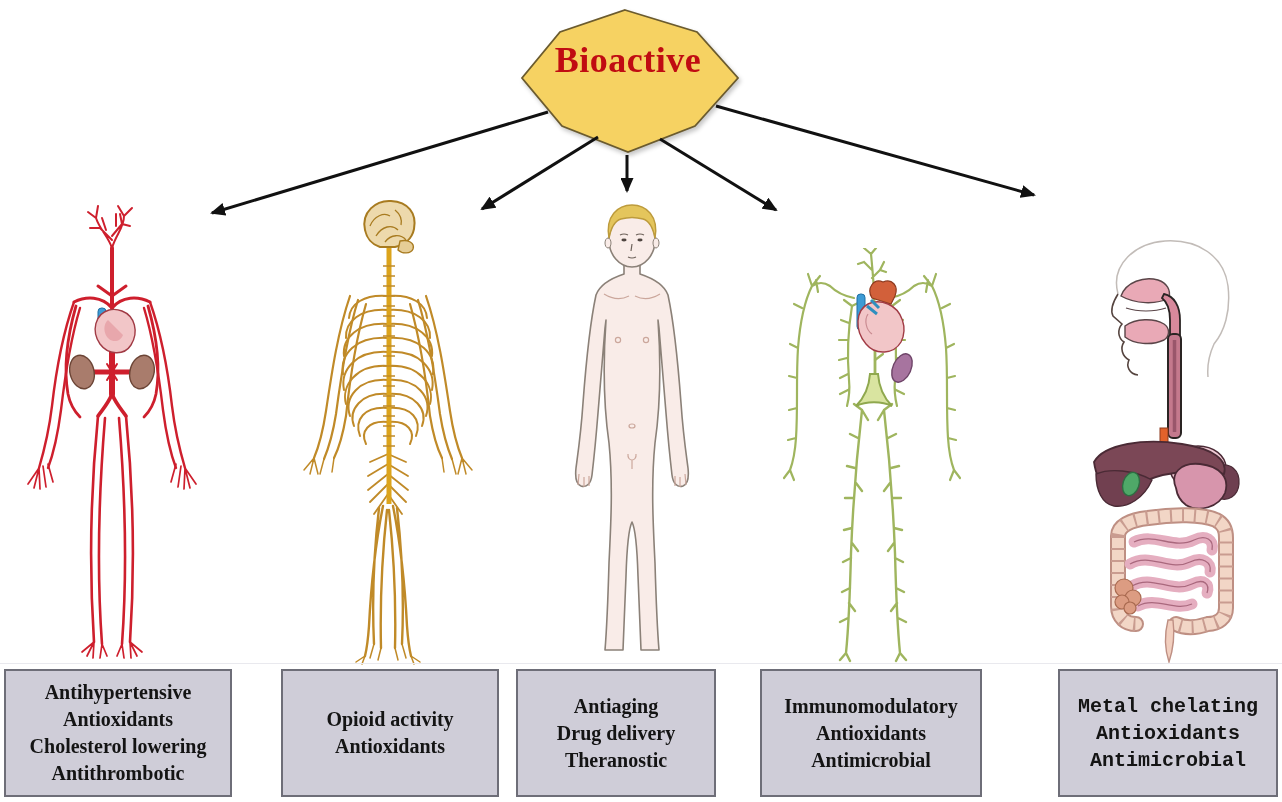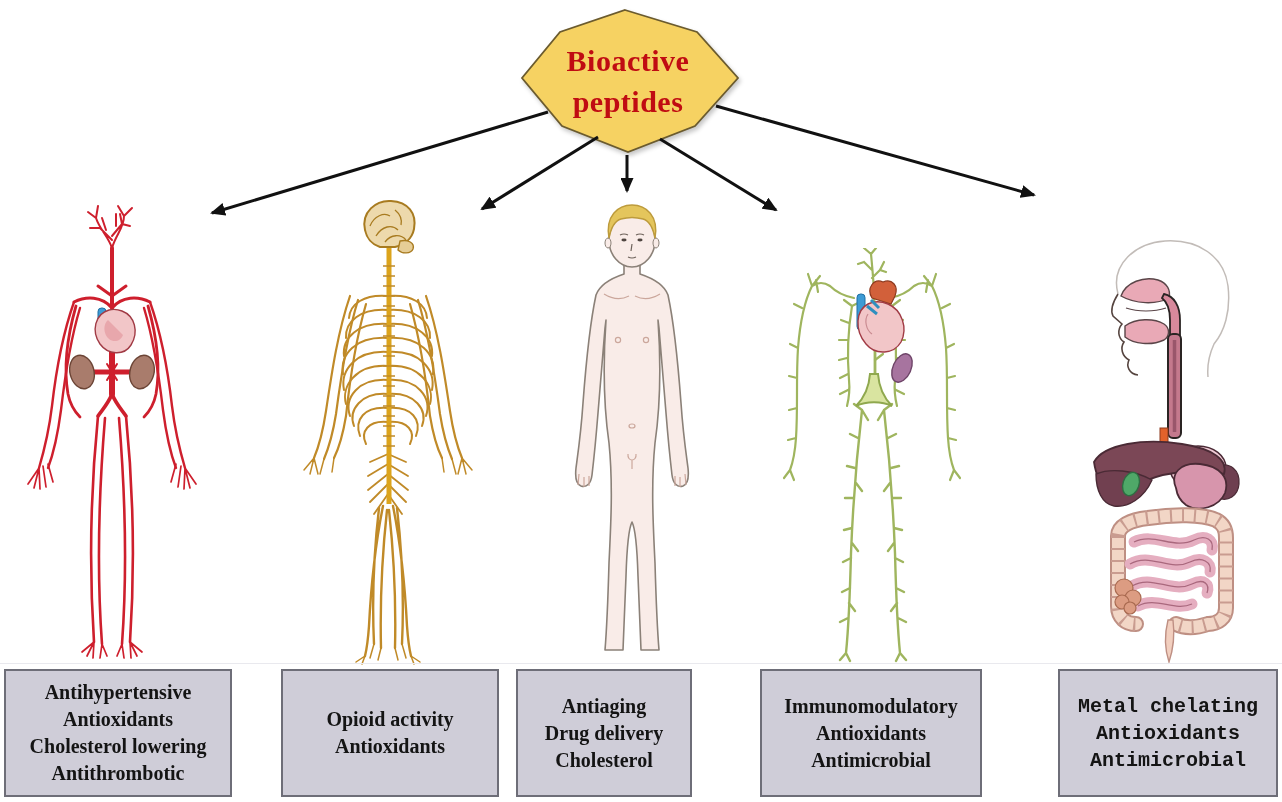--- a/index.html
+++ b/index.html
@@ -4,21 +4,21 @@
 <style>
   html,body{margin:0;padding:0;background:#ffffff;}
   .canvas{
     position:relative;width:1282px;height:802px;background:#ffffff;overflow:hidden;
     font-family:"Liberation Serif","DejaVu Serif",serif;
   }
   
   .node-svg{position:absolute;left:512px;top:4px;filter:drop-shadow(2px 3px 2px rgba(0,0,0,0.22));}
   .node-text{
     position:absolute;left:512px;top:40px;width:232px;text-align:center;
-    font-size:30px;font-weight:700;color:#C00C12;line-height:41px;letter-spacing:0.5px;
+    font-size:36px;font-weight:700;color:#C00C12;line-height:41px;letter-spacing:0.5px;
   }
   
   .arrows{position:absolute;left:0;top:0;}
   
   .label-box{
     position:absolute;top:669px;height:128px;box-sizing:border-box;
     background:#CFCDD8;border:2px solid #6E6E78;
     display:flex;flex-direction:column;justify-content:center;align-items:center;
     text-align:center;color:#141414;font-weight:700;font-size:20px;line-height:27px;
   }
@@ -34,21 +34,20 @@
 </head>
 <body>
 
 <div class="canvas">
 
   <svg class="node-svg" width="232" height="154" viewBox="0 0 232 154">
     <polygon points="113,6 185,28 226,74 183,122 116,148 50,122 10,74 48,28" fill="#F6D262" stroke="#6B5B2E" stroke-width="1.8"></polygon>
   </svg>
   <div class="node-text">
     <div>Bioactive</div>
-    <div>peptides</div>
   </div>
 
   <svg class="arrows" width="1282" height="235" viewBox="0 0 1282 235">
     <defs>
       <marker id="ah" markerUnits="userSpaceOnUse" markerWidth="15" markerHeight="13" refX="13" refY="6.5" orient="auto">
         <path d="M0,0 L15,6.5 L0,13 Z" fill="#111111"></path>
       </marker>
     </defs>
     <line x1="548" y1="112" x2="212" y2="213" stroke="#111111" stroke-width="3" marker-end="url(#ah)"></line>
     <line x1="598" y1="137" x2="482" y2="209" stroke="#111111" stroke-width="3" marker-end="url(#ah)"></line>
@@ -205,24 +204,24 @@
   <div class="label-box" style="left:4px;width:228px;">
     <div>Antihypertensive</div>
     <div>Antioxidants</div>
     <div>Cholesterol lowering</div>
     <div>Antithrombotic</div>
   </div>
   <div class="label-box" style="left:281px;width:218px;">
     <div>Opioid activity</div>
     <div>Antioxidants</div>
   </div>
-  <div class="label-box" style="left:516px;width:176px;">
+  <div class="label-box" style="left:516px;width:200px;">
     <div>Antiaging</div>
     <div>Drug delivery</div>
-    <div>Cholesterol</div>
+    <div>Theranostic</div>
   </div>
   <div class="label-box" style="left:760px;width:222px;">
     <div>Immunomodulatory</div>
     <div>Antioxidants</div>
     <div>Antimicrobial</div>
   </div>
   <div class="label-box" style="left:1058px;width:220px;font-family:Liberation Mono, monospace;">
     <div>Metal chelating</div>
     <div>Antioxidants</div>
     <div>Antimicrobial</div>

